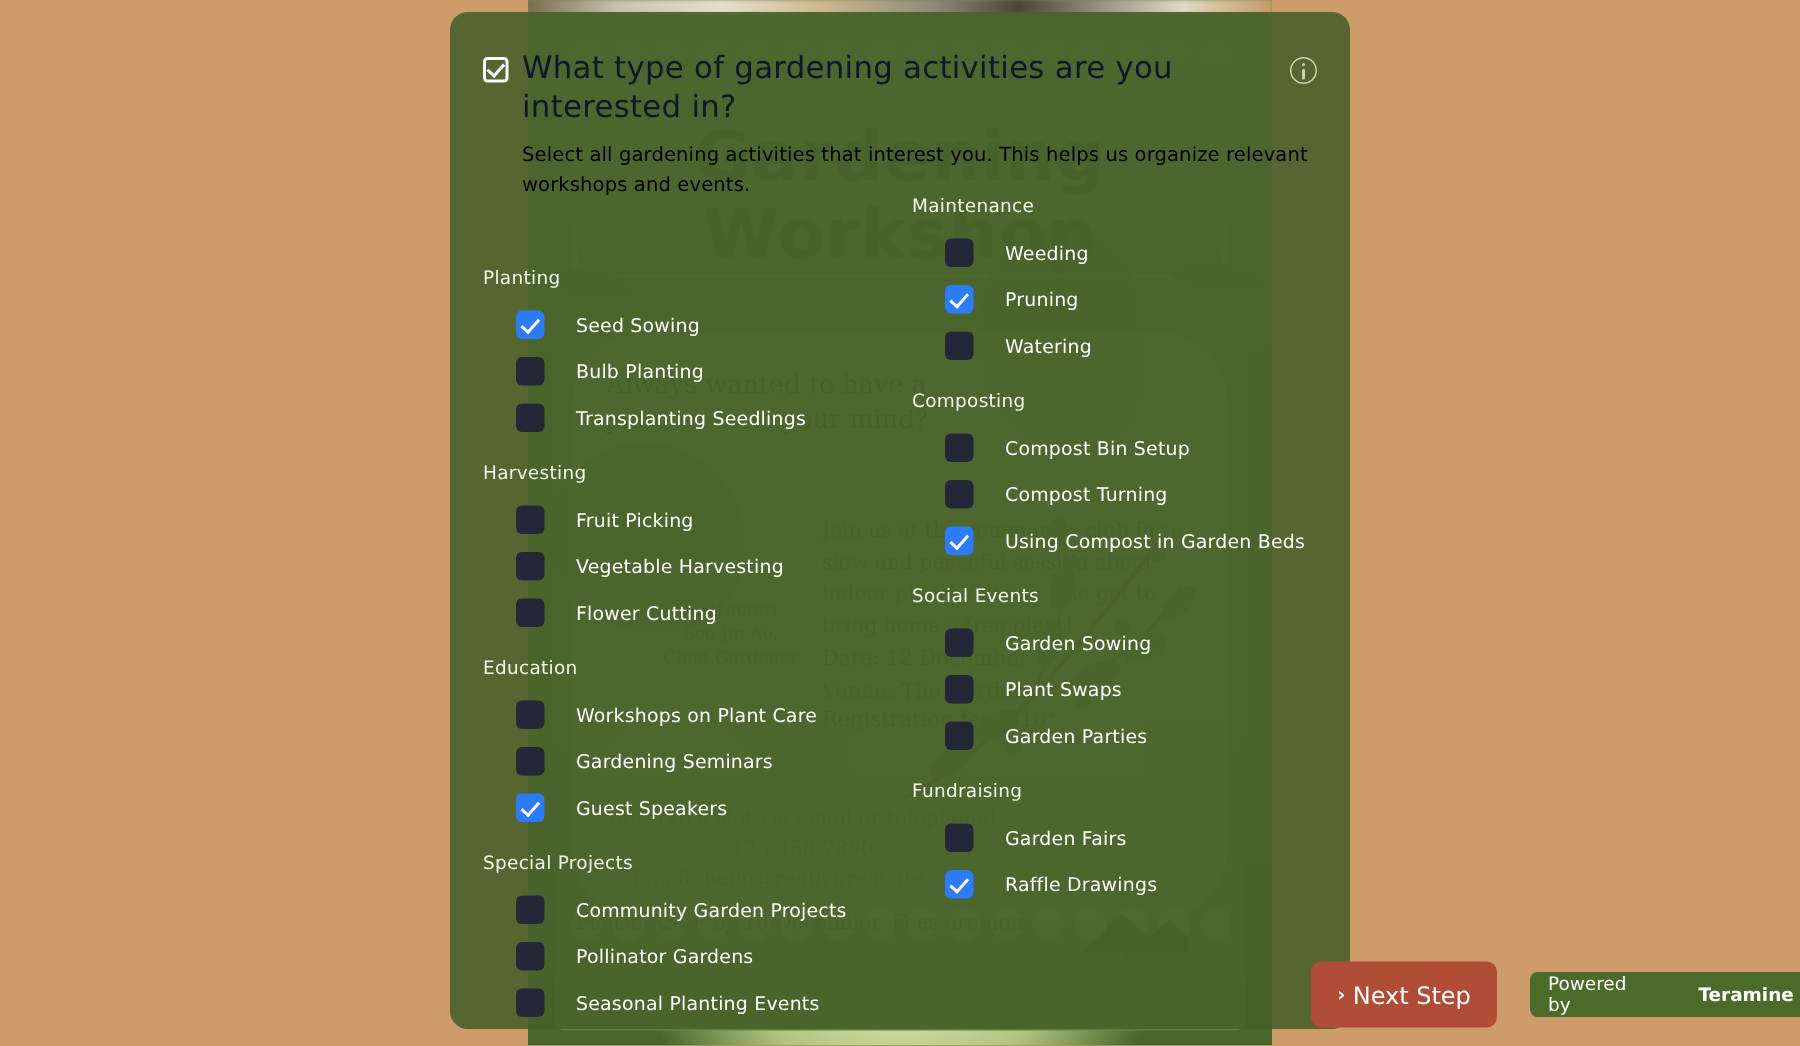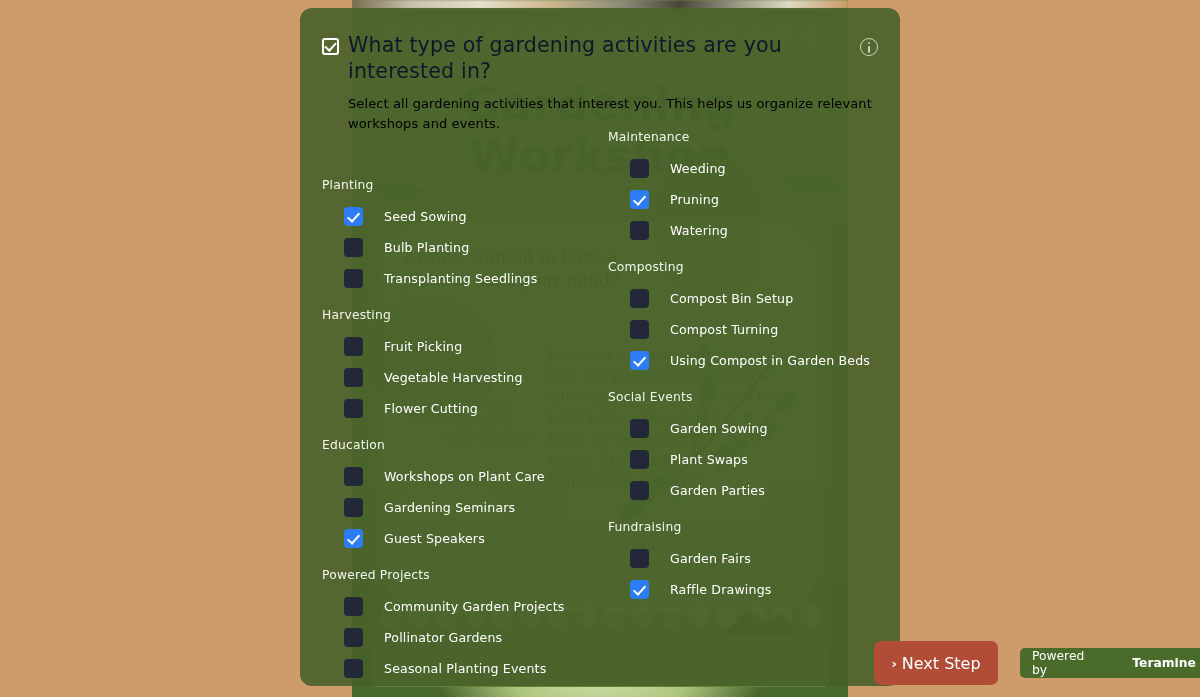--- a/index.html
+++ b/index.html
@@ -438,21 +438,21 @@
             <div class="opt">
               <span class="box"></span>
               <span class="opt-label">Gardening Seminars</span>
             </div>
             <div class="opt">
               <span class="box checked"></span>
               <span class="opt-label">Guest Speakers</span>
             </div>
           </div>
           <div class="group">
-            <div class="group-label">Powered Projects</div>
+            <div class="group-label">Special Projects</div>
             <div class="opt">
               <span class="box"></span>
               <span class="opt-label">Community Garden Projects</span>
             </div>
             <div class="opt">
               <span class="box"></span>
               <span class="opt-label">Pollinator Gardens</span>
             </div>
             <div class="opt">
               <span class="box"></span>

